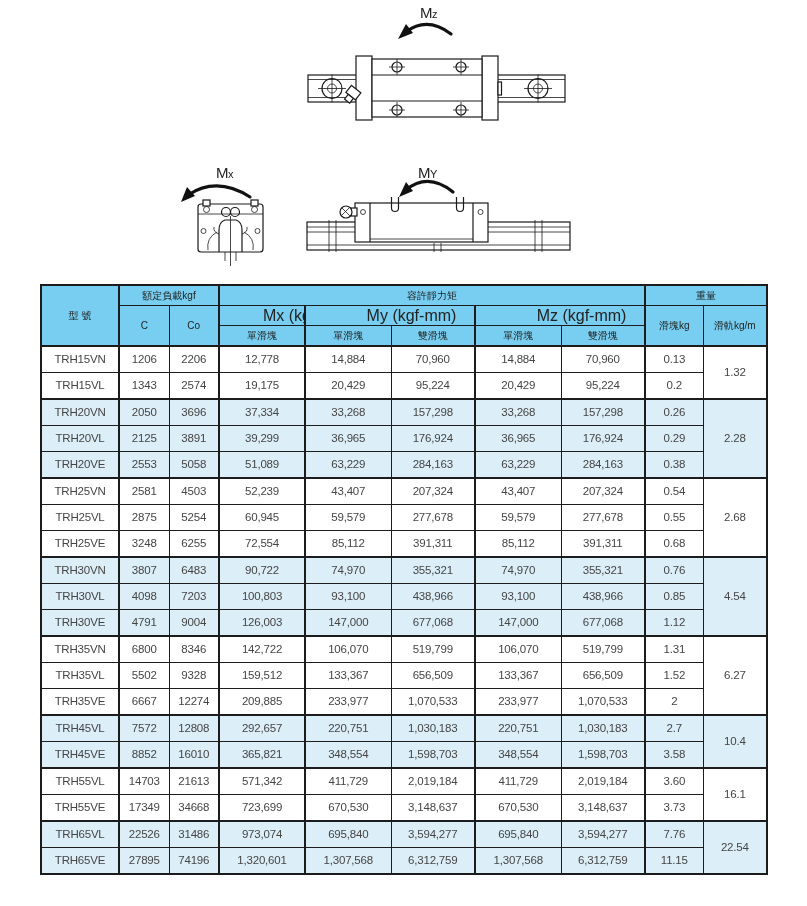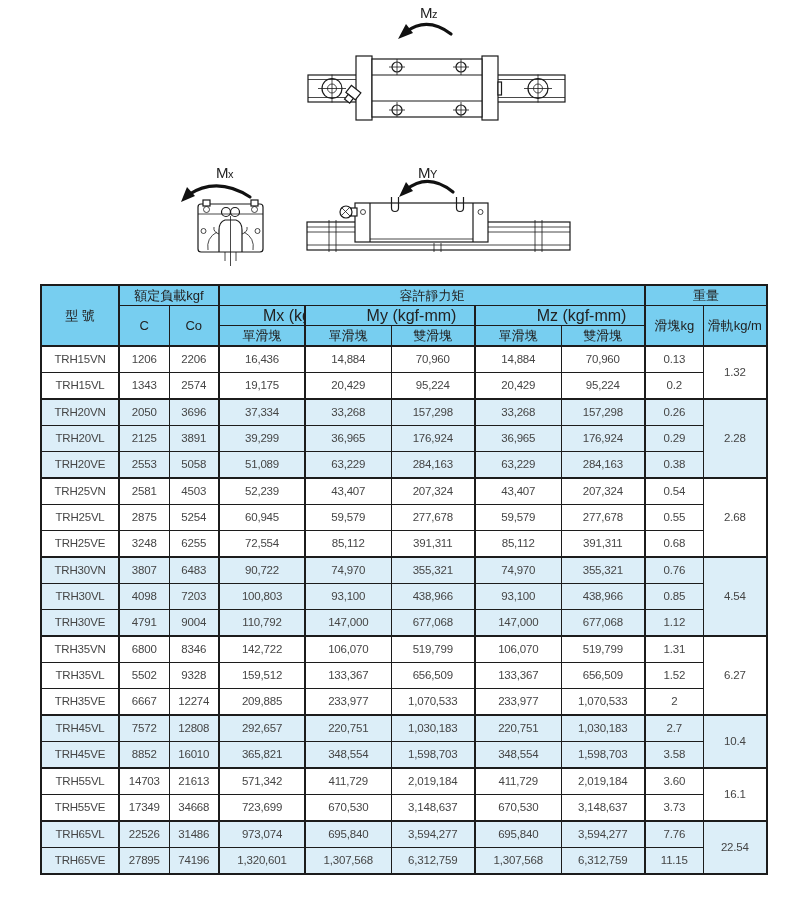--- a/index.html
+++ b/index.html
@@ -32,21 +32,21 @@
     border:2px solid var(--border);
   }
   .spec-table th,.spec-table td{
     border:1px solid var(--border);
     text-align:center;vertical-align:middle;
     padding:0;overflow:hidden;white-space:nowrap;
   }
   .spec-table thead th{
     background:var(--header-bg);
     font-weight:normal;color:#222;
-    font-size:13px;height:19px;line-height:1;
+    font-size:10px;height:19px;line-height:1;
   }
   .spec-table thead th.units{font-size:16px;padding-left:43px;}
   .spec-table tbody td{
     background:var(--row-bg);
     font-size:11.5px;color:#454545;height:25px;line-height:1;
     letter-spacing:-0.2px;
   }
   .spec-table tbody tr.alt td{background:var(--row-alt-bg);}
   .spec-table tbody tr.group-start td{border-top-width:2px;}
   .spec-table th.sep,.spec-table td.sep{border-left-width:2px;}
@@ -238,21 +238,21 @@
         <th>雙滑塊</th>
         <th class="sep">單滑塊</th>
         <th>雙滑塊</th>
       </tr>
     </thead>
     <tbody>
         <tr class="group-start">
           <td>TRH15VN</td>
           <td class="sep">1206</td>
           <td>2206</td>
-          <td class="sep">16,436</td>
+          <td class="sep">12,778</td>
           <td class="sep">14,884</td>
           <td>70,960</td>
           <td class="sep">14,884</td>
           <td>70,960</td>
           <td class="sep">0.13</td>
           <td rowspan="2">1.32</td>
         </tr>
         <tr>
           <td>TRH15VL</td>
           <td class="sep">1343</td>
@@ -352,21 +352,21 @@
           <td class="sep">93,100</td>
           <td>438,966</td>
           <td class="sep">93,100</td>
           <td>438,966</td>
           <td class="sep">0.85</td>
         </tr>
         <tr class="alt">
           <td>TRH30VE</td>
           <td class="sep">4791</td>
           <td>9004</td>
-          <td class="sep">110,792</td>
+          <td class="sep">126,003</td>
           <td class="sep">147,000</td>
           <td>677,068</td>
           <td class="sep">147,000</td>
           <td>677,068</td>
           <td class="sep">1.12</td>
         </tr>
         <tr class="group-start">
           <td>TRH35VN</td>
           <td class="sep">6800</td>
           <td>8346</td>

